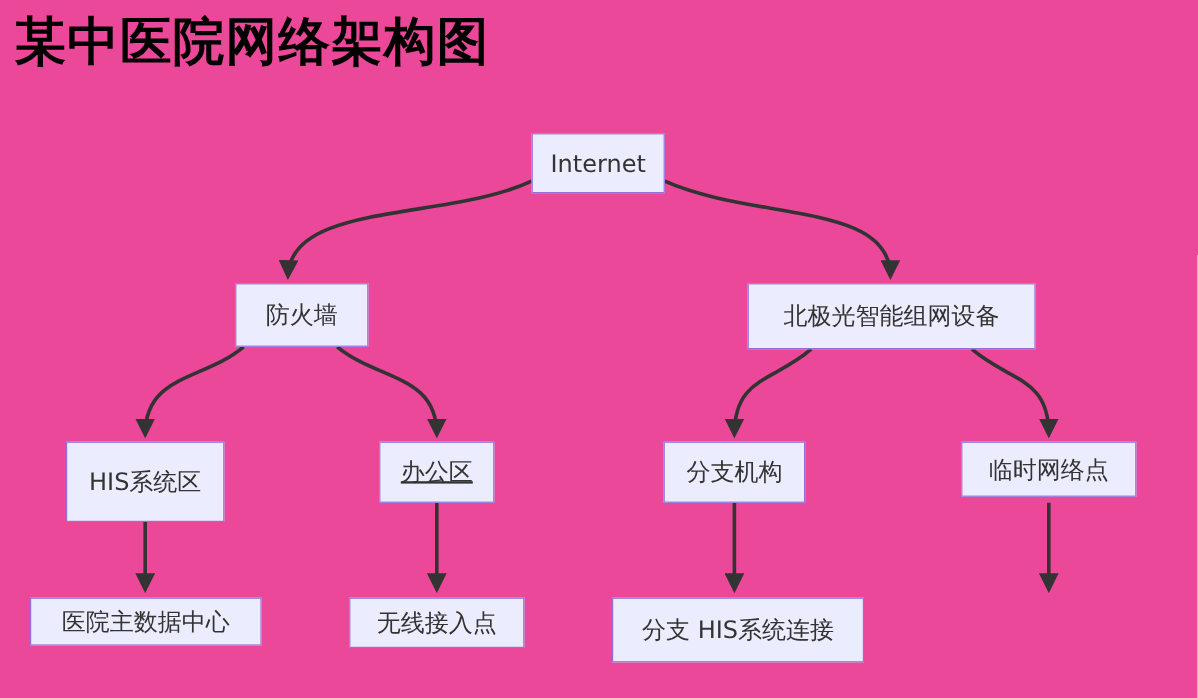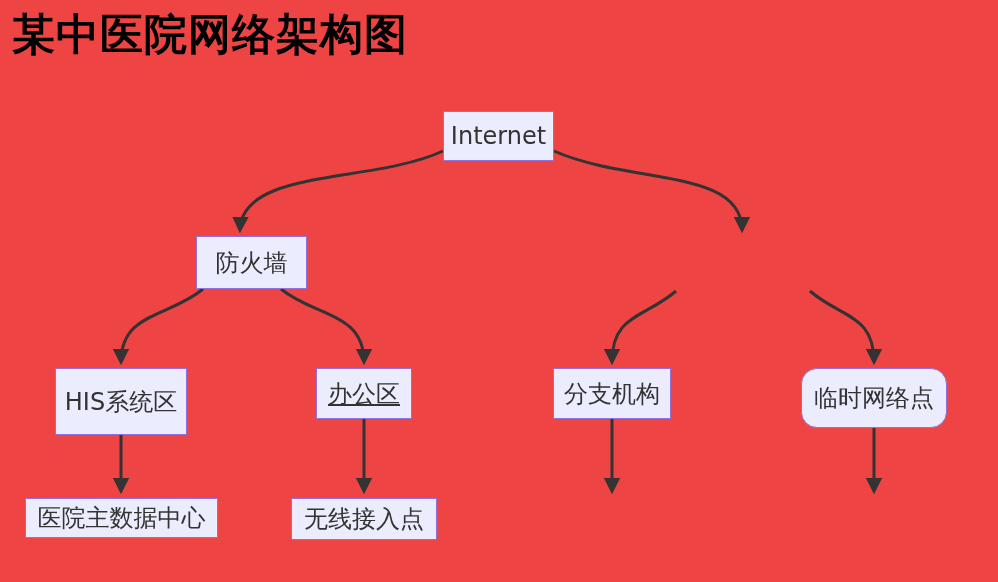--- a/index.html
+++ b/index.html
@@ -1,20 +1,20 @@
 <!DOCTYPE html>
 <html><head>
 <meta charset="utf-8">
 <style>
   html, body { margin: 0; padding: 0; background: #ffffff; }
   #canvas {
     position: relative;
     width: 998px;
     height: 582px;
-    background: #ef4444;
+    background: #ec4899;
     overflow: hidden;
     font-family: "DejaVu Sans", "Liberation Sans", sans-serif;
   }
   #diagram-title {
     position: absolute;
     left: 12px;
     top: 6px;
     margin: 0;
     font-size: 43px;
     font-weight: 800;
@@ -34,31 +34,31 @@
   }
   .node {
     position: absolute;
     box-sizing: border-box;
     display: flex;
     align-items: center;
     justify-content: center;
     background: #ECECFF;
     border: 1.5px solid #9370DB;
     color: #333333;
-    font-size: 24px;
+    font-size: 20px;
     white-space: nowrap;
     text-align: center;
   }
   .n-internet        { left: 443px; top: 111px; width: 111px; height: 50px; }
   .n-firewall        { left: 196px; top: 236px; width:  111px; height: 53px; }
   .n-aurora          { left: 623px; top: 236px; width: 240px; height: 55px; }
   .n-his-zone        { left:  55px; top: 368px; width: 132px; height: 67px; }
   .n-office-zone     { left: 316px; top: 368px; width:  96px; height: 51px; text-decoration: underline; }
   .n-branch-org      { left: 553px; top: 368px; width: 118px; height: 51px; font-family: Liberation Serif, serif; }
-  .n-temp-network    { left: 801px; top: 368px; width: 146px; height: 60px; border-radius: 16px; }
+  .n-temp-network    { left: 801px; top: 368px; width: 146px; height: 46px; }
   .n-data-center     { left:  25px; top: 498px; width: 193px; height: 40px; }
   .n-wireless-ap     { left: 291px; top: 498px; width: 146px; height: 42px; }
   .n-branch-his      { left: 510px; top: 498px; width: 210px; height: 54px; }
   .n-emergency-site  { left: 790px; top: 498px; width: 168px; height: 54px; }
 </style>
 </head>
 <body>
 
 <div id="canvas">
 
@@ -83,20 +83,23 @@
   </svg>
 
   <div class="node n-internet">
     <span>Internet</span>
   </div>
 
   <div class="node n-firewall">
     <span>防火墙</span>
   </div>
 
+  <div class="node n-aurora">
+    <span>北极光智能组网设备</span>
+  </div>
 
   <div class="node n-his-zone">
     <span>HIS系统区</span>
   </div>
 
   <div class="node n-office-zone">
     <span>办公区</span>
   </div>
 
   <div class="node n-branch-org">
@@ -108,15 +111,18 @@
   </div>
 
   <div class="node n-data-center">
     <span>医院主数据中心</span>
   </div>
 
   <div class="node n-wireless-ap">
     <span>无线接入点</span>
   </div>
 
+  <div class="node n-branch-his">
+    <span>分支 HIS系统连接</span>
+  </div>
 
 
 </div>
 
 </body></html>

